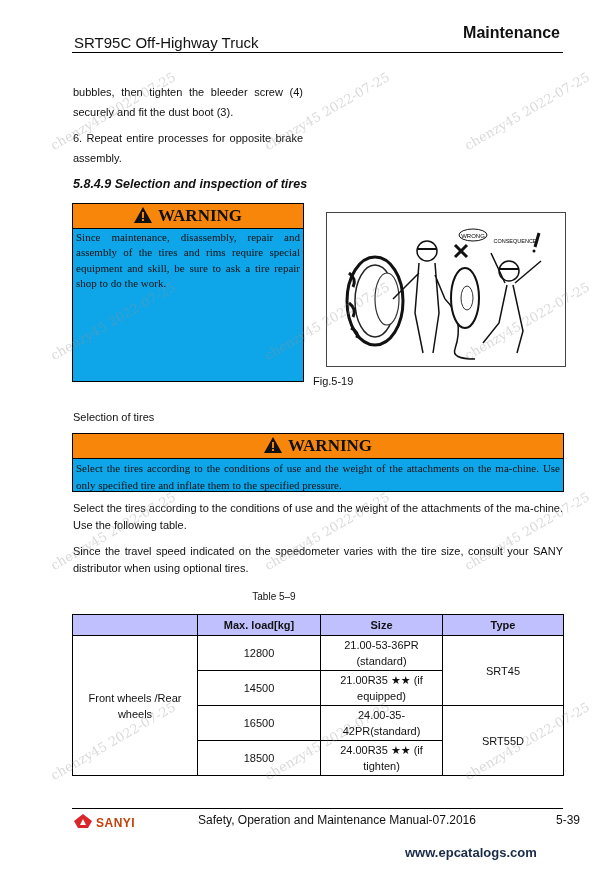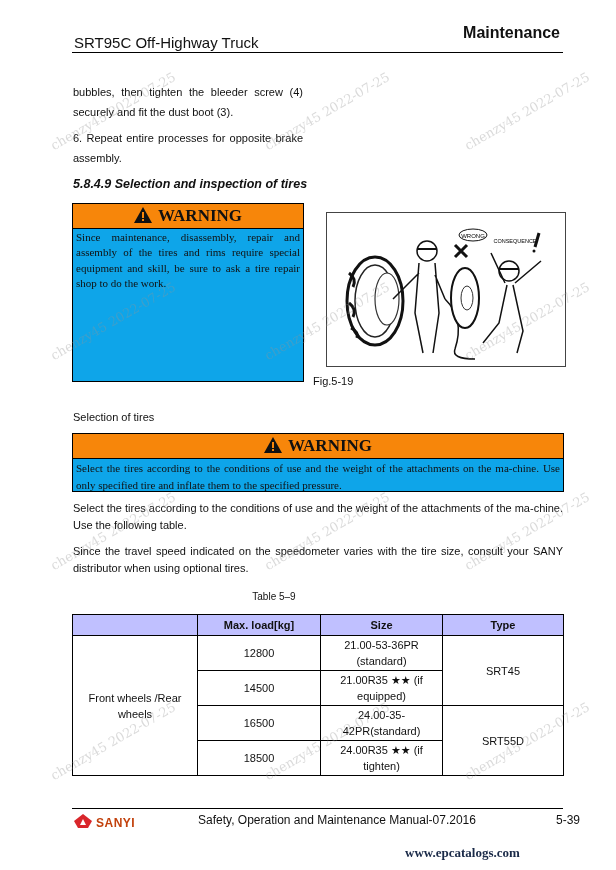--- a/index.html
+++ b/index.html
@@ -43,21 +43,21 @@
   }
   table.tires th, table.tires td { border: 1px solid #000; text-align: center; padding: 0 3px; }
   table.tires th { background: #c0c0ff; font-weight: bold; height: 20px; }
   table.tires td { height: 34px; line-height: 16px; }
 
   .footer-rule { left: 72px; top: 808px; width: 491px; height: 1px; background: #000; }
   .footer-center { left: 198px; top: 813px; font-size: 12px; }
   .footer-page { left: 536px; top: 813px; font-size: 12px; padding-left: 20px; }
   .logo { left: 74px; top: 814px; display: flex; align-items: center; gap: 4px; }
   .logo-text { font-weight: bold; font-size: 12px; color: #c2410c; letter-spacing: 0.5px; }
-  .watermark-site { left: 405px; top: 845px; font-family: Liberation Serif, serif; font-size: 13px; color: #1a2a48; font-weight: bold; }
+  .watermark-site { left: 405px; top: 845px; font-family: Liberation Sans, sans-serif; font-size: 13px; color: #1a2a48; font-weight: bold; }
 
   .wm { font-family: "DejaVu Serif", serif; font-size: 13px; color: rgba(150,150,150,0.35); transform: rotate(-30deg); transform-origin: left top; white-space: nowrap; pointer-events: none; }
 </style>
 </head>
 <body>
 
 <div class="abs header-left">SRT95C Off-Highway Truck</div>
 <div class="abs header-right">Maintenance</div>
 <div class="abs header-rule"></div>
 

